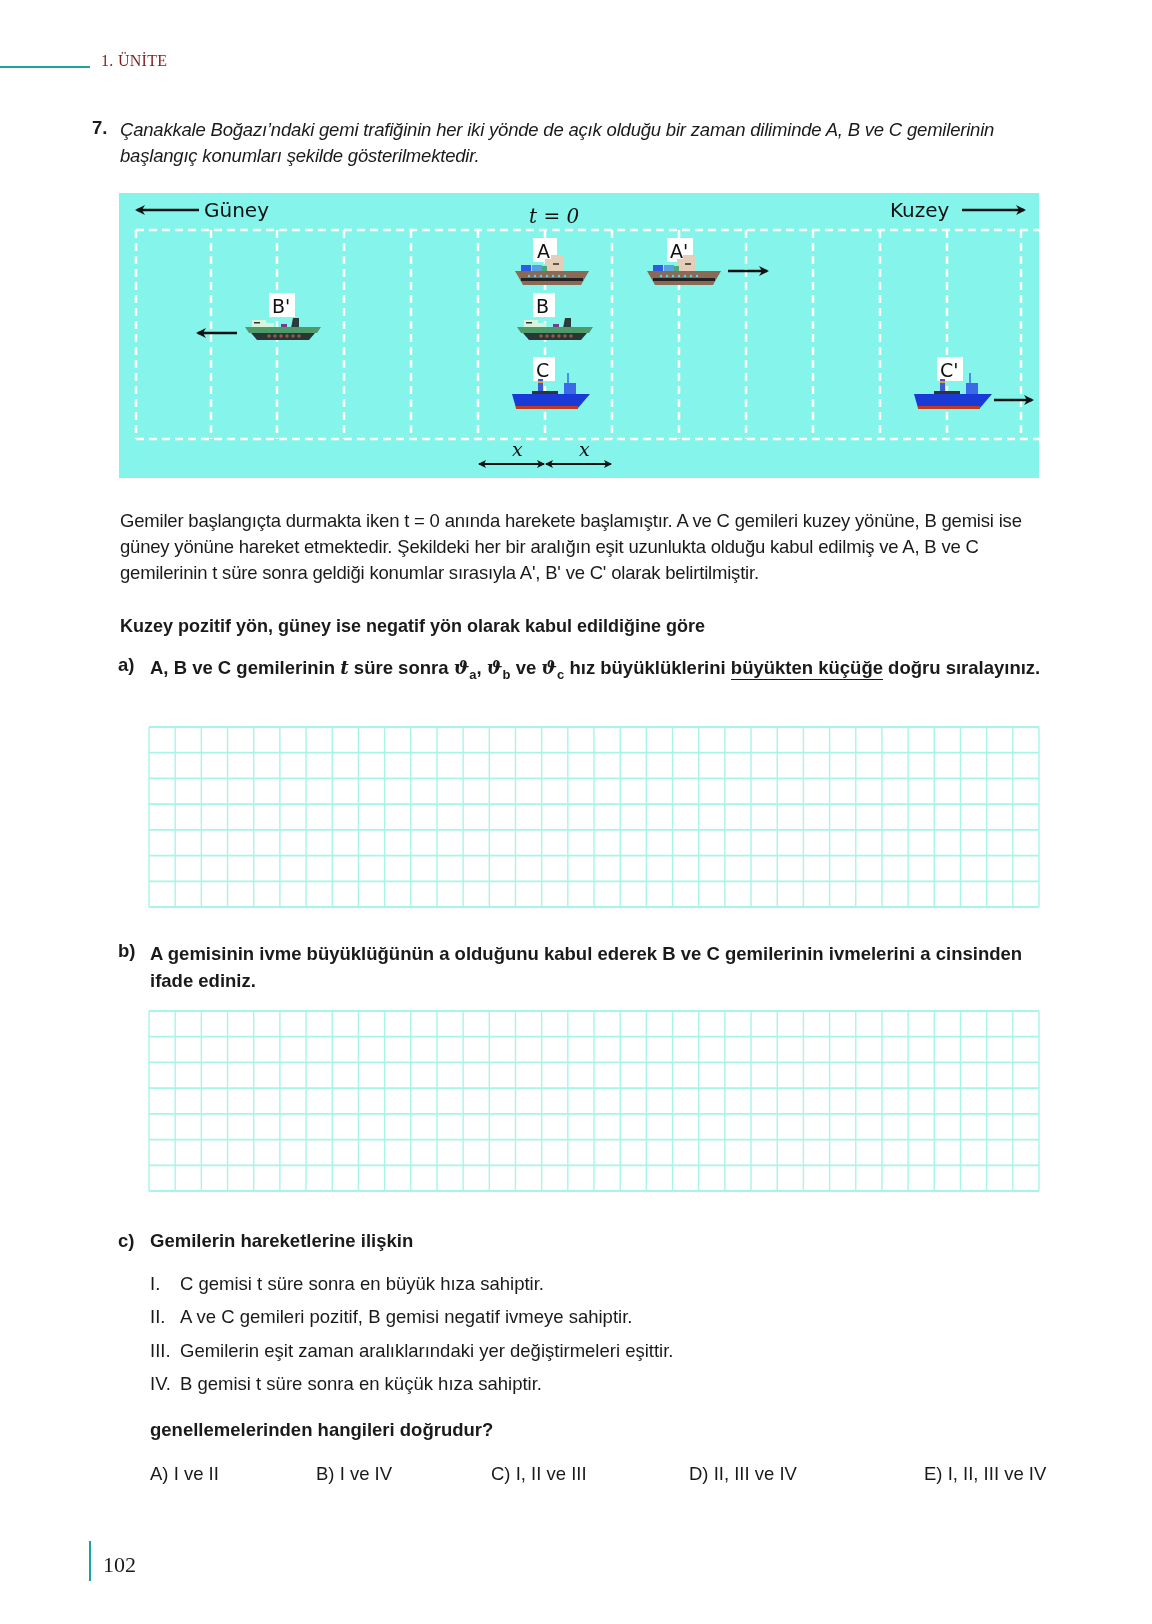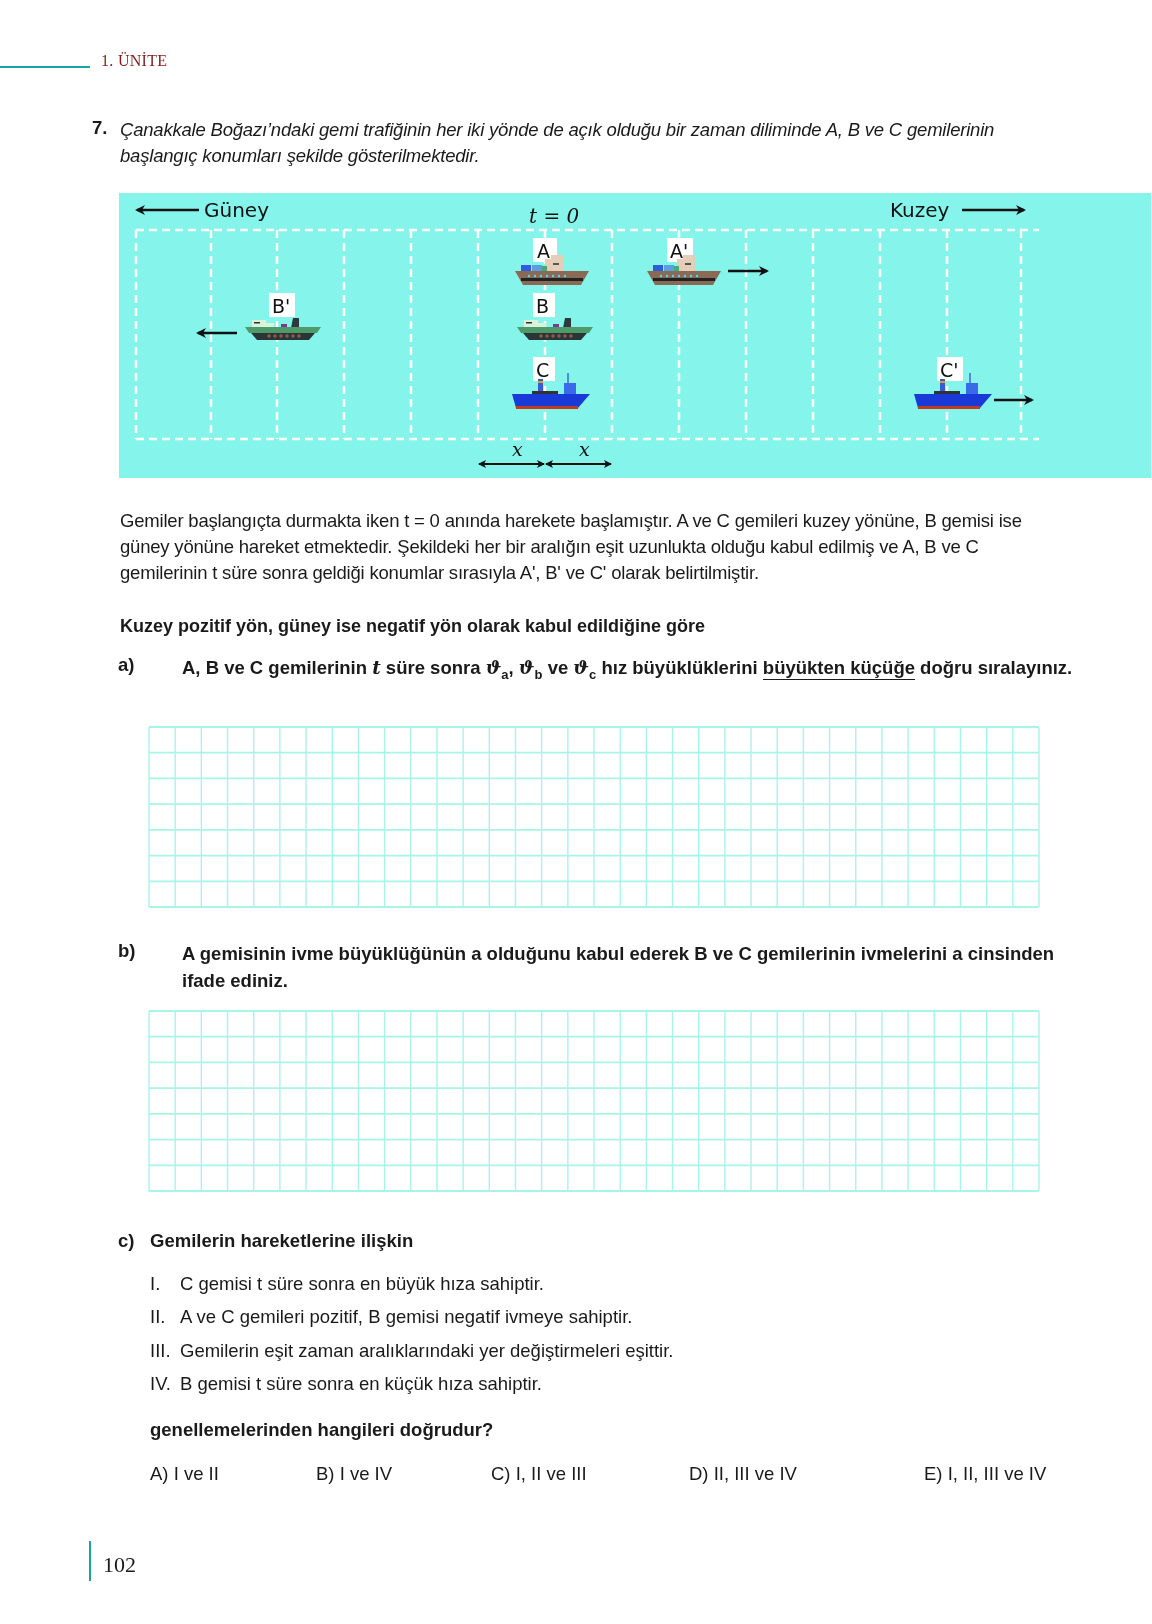--- a/index.html
+++ b/index.html
@@ -10,28 +10,28 @@
   
   #unit-line { left:0; top:66px; width:90px; height:2px; background:#1aa3a3; }
   #unit-label { left:101px; top:52px; font-family:"Liberation Serif", serif; font-size:16px; color:#7f1d1d; letter-spacing:0.3px; }
 
   
   .q-text { font-size:18.5px; line-height:26px; letter-spacing:-0.2px; }
   #q-number { left:92px; top:117px; font-weight:bold; font-size:18.5px; }
   #q-intro { left:120px; top:117px; width:920px;font-style:italic; }
 
   
-  #figure { left:119px; top:193px; width:1032px; height:285px; background:#85f5ec; overflow:hidden; }
+  #figure { left:119px; top:193px; width:920px; height:285px; background:#85f5ec; overflow:hidden; }
   #figure svg { position:absolute; left:0; top:0; }
 
   #para { left:120px; top:508px; width:920px; }
   #condition { left:120px; top:608px; font-weight:bold; font-size:18px;margin-top:8px; }
 
   .part-label { font-weight:bold; font-size:18.5px; }
-  .part-text { font-weight:bold; font-size:18.5px; line-height:27px;margin-left:32px; }
+  .part-text { font-weight:bold; font-size:18.5px; line-height:27px; }
 
   #part-a-label { left:118px; top:654px; }
   #part-a-text { left:150px; top:654px; width:895px; }
   .underline { border-bottom:1.5px solid #1a1a1a; padding-bottom:1px; }
   .sym { font-family:"DejaVu Serif", serif; font-style:italic; font-weight:bold; }
   .sub { font-size:13px; position:relative; top:5px; }
 
   .grid { left:148px; width:892px; }
   #grid-a { top:726px; height:182px; }
   #grid-b { top:1010px; height:182px; }

